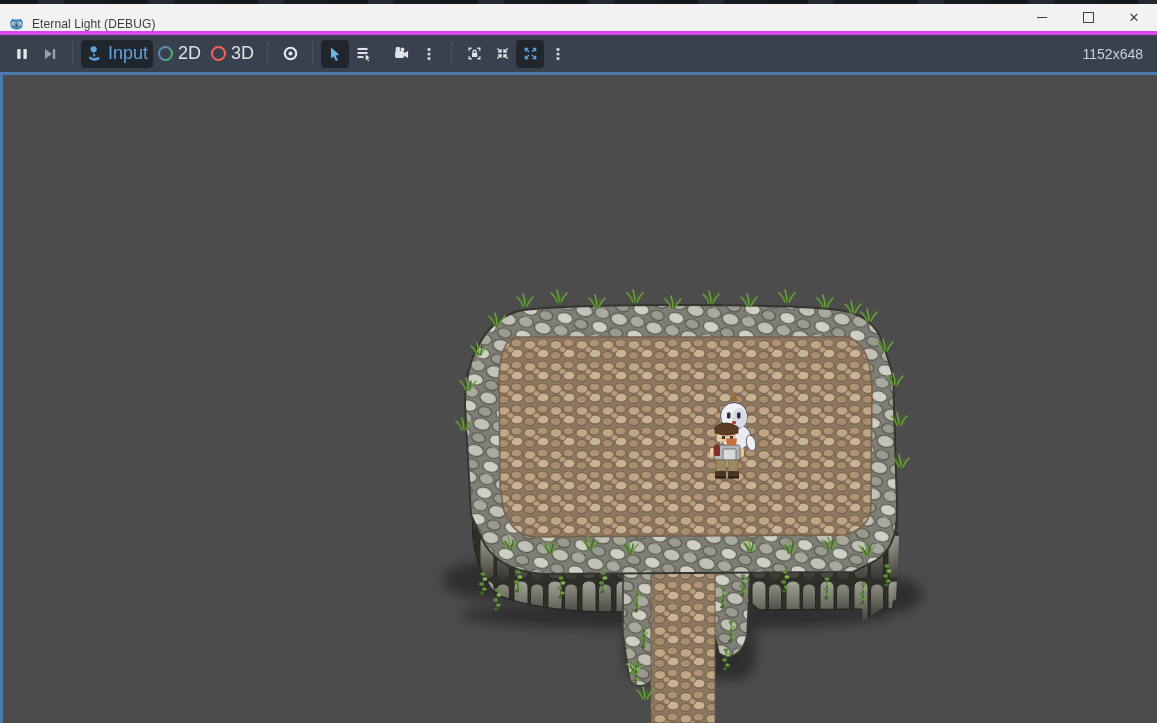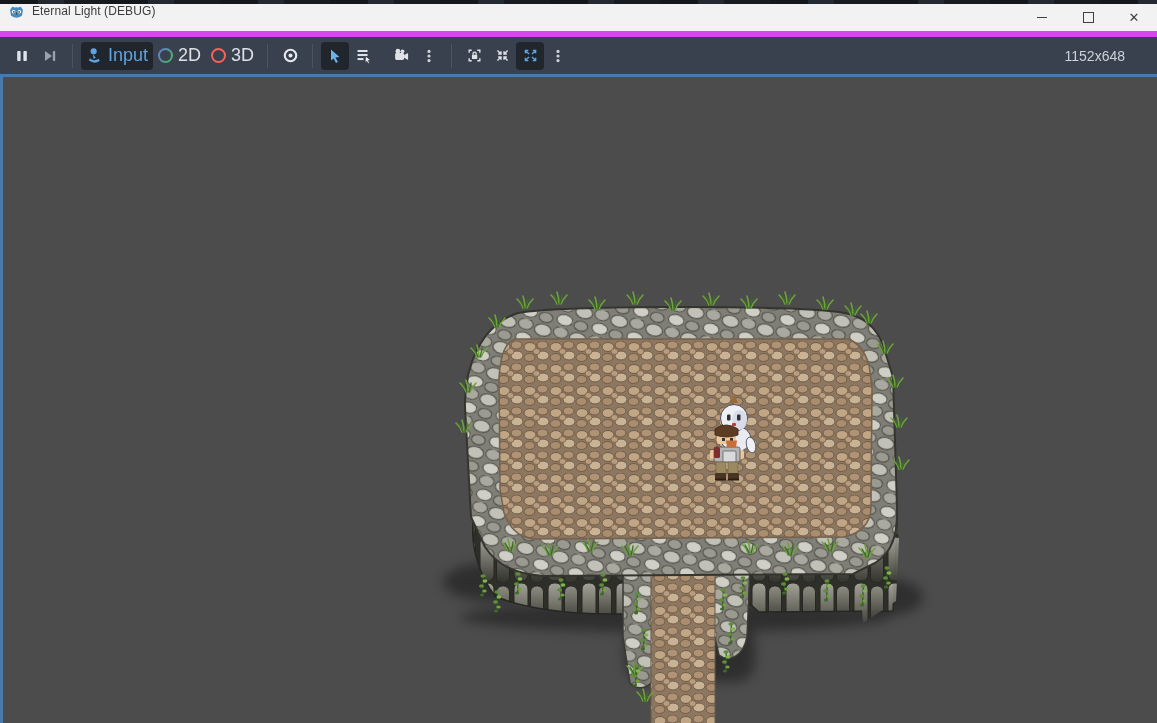--- a/index.html
+++ b/index.html
@@ -8,23 +8,23 @@
     font-family:"Liberation Sans", sans-serif;
     background:var(--viewport-bg,#4c4c4c);
   }
   
   .top-strip{
     height:4px;width:100%;
     background:repeating-linear-gradient(90deg,#14181d 0 38px,#232931 38px 64px,#181c22 64px 110px);
   }
   
   .titlebar{
-    height:27px;display:flex;align-items:flex-start;
+    height:27px;display:flex;align-items:flex-end;
     background:var(--titlebar-bg,#f2f2f2);
-    border-bottom:6px solid #d946ef;
+    border-bottom:4px solid #d946ef;
     user-select:none;
   }
   .app-icon{margin-left:9px;margin-right:8px;flex:0 0 auto;display:flex;}
   .title-text{font-size:12px;color:var(--titlebar-text,#3c3c3c);letter-spacing:.1px;}
   .wincontrols{margin-left:auto;display:flex;height:100%;}
   .wc{width:46px;height:100%;border:0;background:transparent;display:flex;align-items:center;justify-content:center;cursor:pointer;padding:0;}
   .wc .minline{width:10px;height:1px;background:#3f3f3f;display:block;}
   .wc .maxbox{width:9px;height:9px;border:1px solid #3f3f3f;display:block;}
   .wc .xglyph{font-size:13px;color:#3f3f3f;line-height:1;}
   
@@ -37,21 +37,21 @@
     height:28px;min-width:28px;border:0;border-radius:4px;
     background:transparent;display:flex;align-items:center;justify-content:center;
     gap:5px;cursor:pointer;padding:0 5px;color:var(--toolbar-icon,#e0e4e9);
   }
   .tb.active{background:var(--toolbar-active-bg,#21262d);}
   .tb .lbl{font-size:18px;color:#dde1e6;}
   .tb .lbl.accent{color:var(--accent,#5fa3e0);}
   .sep{width:1px;height:24px;background:var(--separator,#4c5462);margin:0 8px;flex:0 0 auto;}
   .gap{width:10px;flex:0 0 auto;}
   .resolution{
-    margin-left:auto;margin-right:32px;font-size:14px;
+    margin-left:auto;margin-right:14px;font-size:14px;
     color:var(--resolution-text,#ccd2d9);
   }
   .ring{width:11px;height:11px;border-radius:50%;display:inline-block;flex:0 0 auto;}
   .r2d{border:2.5px solid transparent;background:
        linear-gradient(var(--toolbar-bg,#3a414e),var(--toolbar-bg,#3a414e)) padding-box,
        linear-gradient(120deg,#6b74e0,#42c055) border-box;}
   .r3d{border:2.5px solid var(--ring-3d,#ff5f56);}
   
   .viewport{
     position:relative;width:1154px;height:648px;

